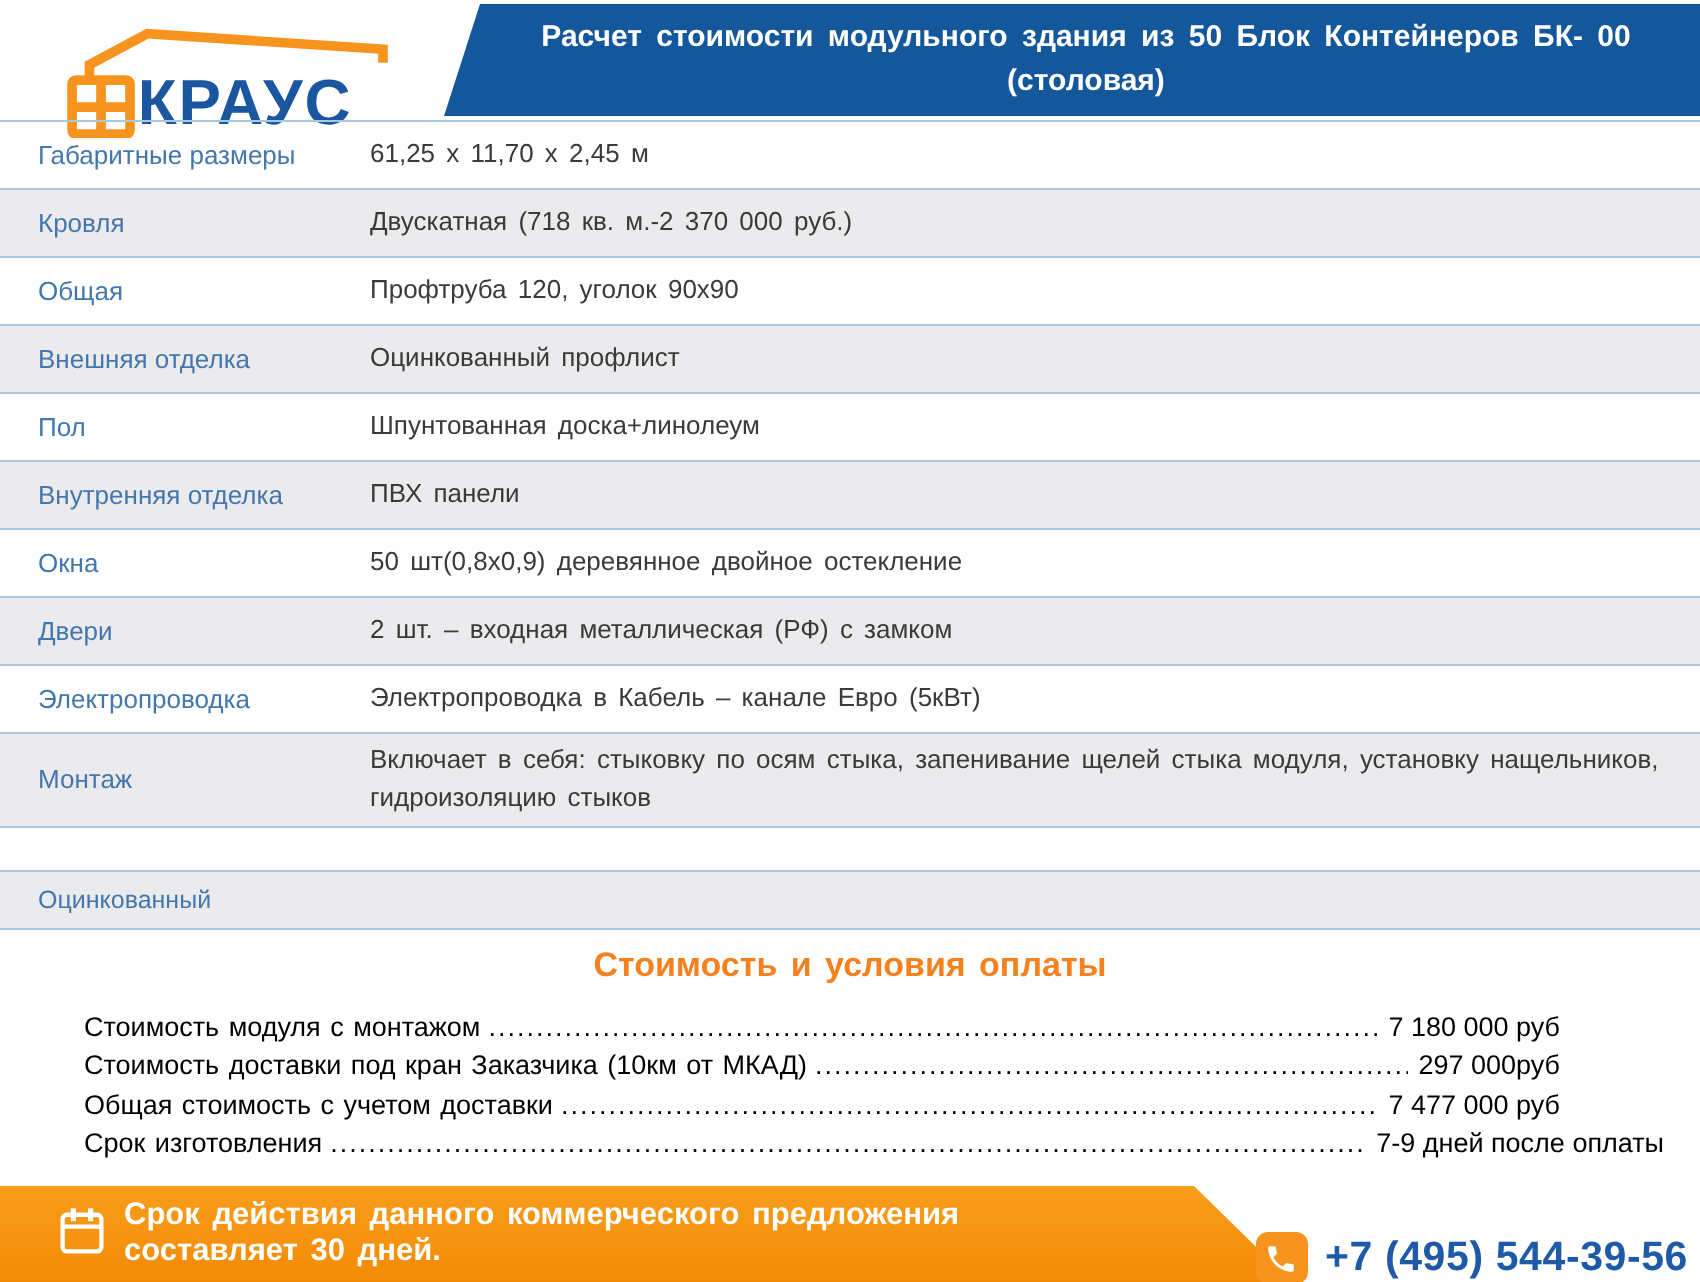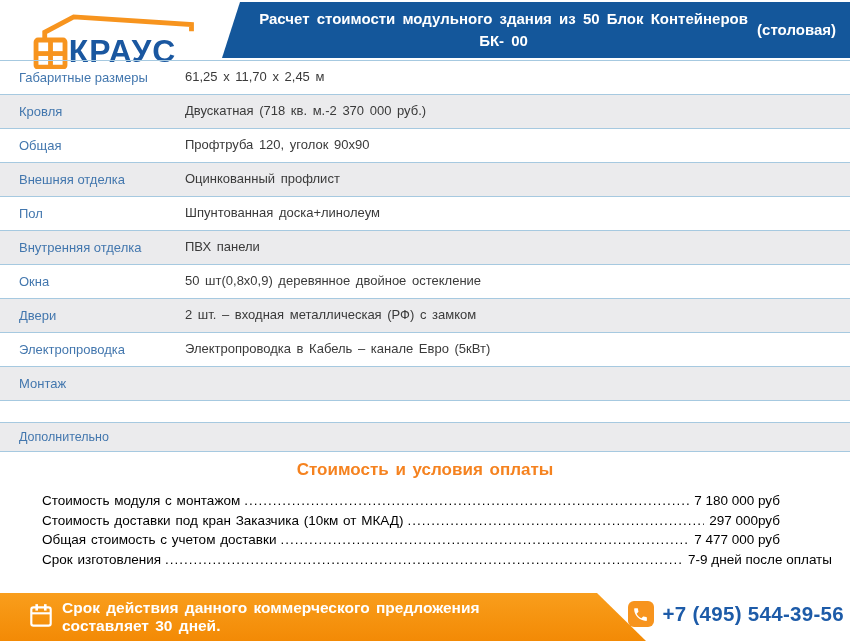--- a/index.html
+++ b/index.html
@@ -3,21 +3,21 @@
 <meta charset="utf-8">
 <style>
   * { margin:0; padding:0; box-sizing:border-box; }
   body { background:#fff; font-family:"Liberation Sans", sans-serif; }
   .page { position:relative; width:850px; height:641px; background:#fff; overflow:hidden; }
 
   
   .logo { position:absolute; left:26px; top:13px; width:190px; height:56px; }
   .banner { position:absolute; left:222px; top:2px; width:628px; height:56px;
             background:#14579B; clip-path:polygon(18px 0,100% 0,100% 100%,0 100%);
-            display:flex; flex-direction:row; justify-content:center; align-items:center;
+            display:flex; flex-direction:column; justify-content:center; align-items:center;
             color:#fff; font-weight:bold; font-size:15px; word-spacing:3px; text-align:center;
             line-height:1.45; padding:0 14px 0 28px; }
 
   
   .spec-table { position:absolute; top:60px; left:0; width:850px; border-top:1px solid #A6C9E0; }
   .spec-row { display:flex; align-items:center; min-height:34px; border-bottom:1px solid #A6C9E0;
               padding:4px 0; }
   .spec-row:nth-child(even) { background:#EBEBED; }
   .spec-label { width:185px; flex:0 0 185px; padding-left:19px; color:#4377AE; font-size:13px; }
   .spec-value { flex:1; color:#3A3A3A; font-size:13px; line-height:1.45;
@@ -40,21 +40,21 @@
   .cost-value { white-space:nowrap; padding-left:5px; }
   .cost-row:nth-child(-n+3) .cost-value { padding-right:52px; }
 
   
   .footer { position:absolute; left:0; bottom:0; width:850px; height:48px; }
   .footer-band { position:absolute; inset:0; background:linear-gradient(#F99E1C,#F38A05);
                  clip-path:polygon(0 0,597px 0,646px 100%,0 100%); }
   .cal { position:absolute; left:28px; top:9px; }
   .validity { position:absolute; left:62px; top:6px; color:#fff; font-size:15.5px;
               font-weight:600; line-height:1.18; word-spacing:2px; }
-  .phone-wrap { position:absolute; right:6px; top:8px; display:flex; align-items:center; }
+  .phone-wrap { position:absolute; right:6px; top:23px; display:flex; align-items:center; }
   .phone-badge { width:26px; height:26px; background:#F7941E; border-radius:6px;
                  display:flex; align-items:center; justify-content:center; margin-right:9px; }
   .phone-number { color:#1D5BA8; font-weight:bold; font-size:20.5px; letter-spacing:0.3px; }
 </style>
 </head>
 <body>
 
 <div class="page">
 
   <div class="logo">
@@ -114,25 +114,26 @@
     <div class="spec-value">2 шт. – входная металлическая  (РФ) с замком</div>
   </div>
 
   <div class="spec-row">
     <div class="spec-label">Электропроводка</div>
     <div class="spec-value">Электропроводка в Кабель – канале  Евро (5кВт)</div>
   </div>
 
   <div class="spec-row">
     <div class="spec-label">Монтаж</div>
+    <div class="spec-value">Включает в себя: стыковку по осям стыка, запенивание  щелей  стыка модуля,  установку нащельников, гидроизоляцию  стыков</div>
   </div>
 </div>
     <div class="gap"></div>
     <div class="additional-row">
-      <div class="spec-label">Дополнительно</div>
+      <div class="spec-label">Оцинкованный</div>
     </div>
 
     <div class="payment-heading">Стоимость и условия оплаты</div>
     <div class="cost-list" id="cost-list">
   <div class="cost-row">
     <span class="cost-label">Стоимость модуля с монтажом</span>
     <span class="cost-dots"></span>
     <span class="cost-value">7 180 000  руб</span>
   </div>
 

